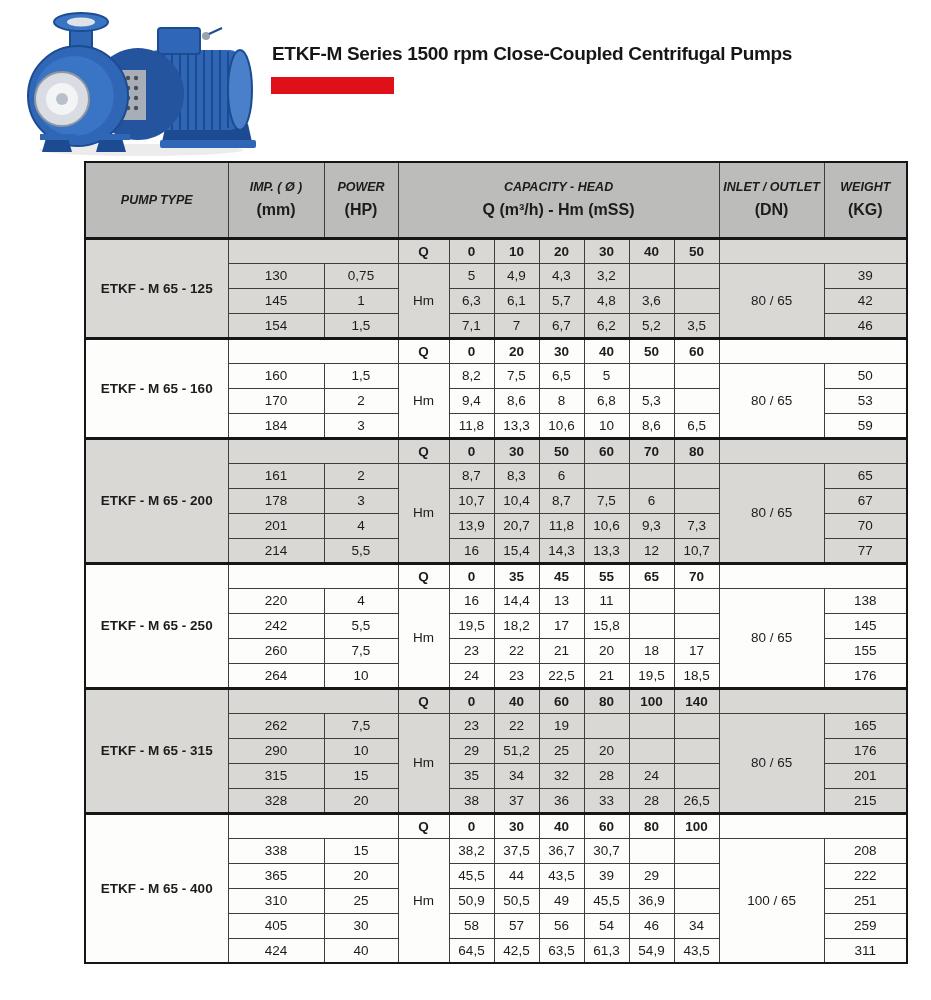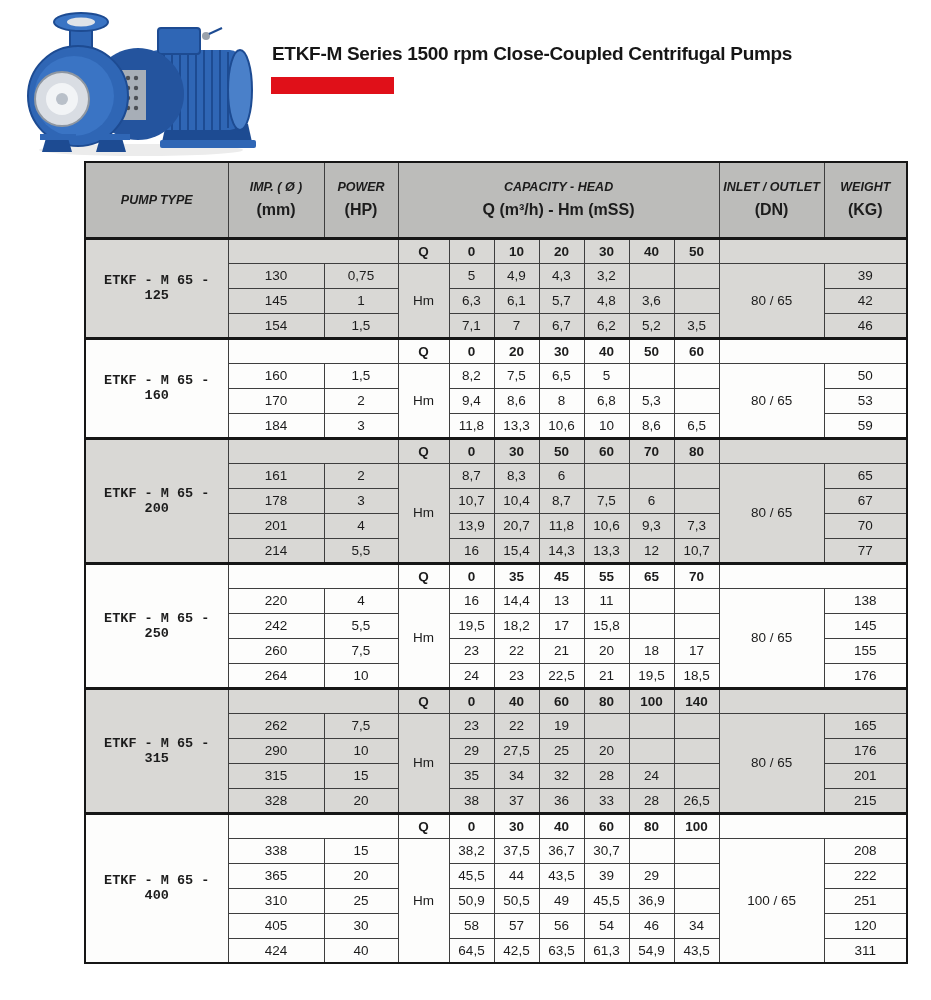--- a/index.html
+++ b/index.html
@@ -55,21 +55,21 @@
     overflow: hidden;
   }
   .spec thead tr { height: 76px; }
   .spec thead th { background: #bcbcba; border-bottom: 3px solid #161616; }
   .spec th .l1 { display: block; font-style: italic; font-weight: bold; font-size: 12.5px; }
   .spec th .l2 { display: block; font-weight: bold; font-size: 16px; margin-top: 7px; }
   .spec tbody tr { height: 25px; }
   .spec tbody td { font-size: 13.5px; background: #fdfdfc; }
   .spec tbody tr.shaded td { background: #d9d8d5; }
   .spec tbody tr.q-row td { border-top: 3px solid #161616; font-weight: bold; }
-  .spec td.pump-type { font-weight: bold; font-family: Liberation Mono, monospace; }
+  .spec td.pump-type { font-weight: bold; }
   .spec td.hm-label { font-weight: normal; }
 </style>
 </head>
 <body>
 
 <div class="hero">
   <svg class="pump-art" width="240" height="156" viewBox="0 0 240 156" aria-hidden="true">
     <ellipse cx="125" cy="148" rx="102" ry="6" fill="#ececec"></ellipse>
 
     <path d="M150 122 L232 122 L236 140 L146 140 Z" fill="#1d4b92"></path>
@@ -410,21 +410,21 @@
         <td></td>
         <td></td>
         <td></td>
         <td rowspan="4">80 / 65</td>
         <td>165</td>
       </tr>
       <tr class="data-row shaded">
         <td>290</td>
         <td>10</td>
         <td>29</td>
-        <td>27,5</td>
+        <td>51,2</td>
         <td>25</td>
         <td>20</td>
         <td></td>
         <td></td>
         <td>176</td>
       </tr>
       <tr class="data-row shaded">
         <td>315</td>
         <td>15</td>
         <td>35</td>
@@ -495,21 +495,21 @@
       </tr>
       <tr class="data-row">
         <td>405</td>
         <td>30</td>
         <td>58</td>
         <td>57</td>
         <td>56</td>
         <td>54</td>
         <td>46</td>
         <td>34</td>
-        <td>120</td>
+        <td>259</td>
       </tr>
       <tr class="data-row">
         <td>424</td>
         <td>40</td>
         <td>64,5</td>
         <td>42,5</td>
         <td>63,5</td>
         <td>61,3</td>
         <td>54,9</td>
         <td>43,5</td>

